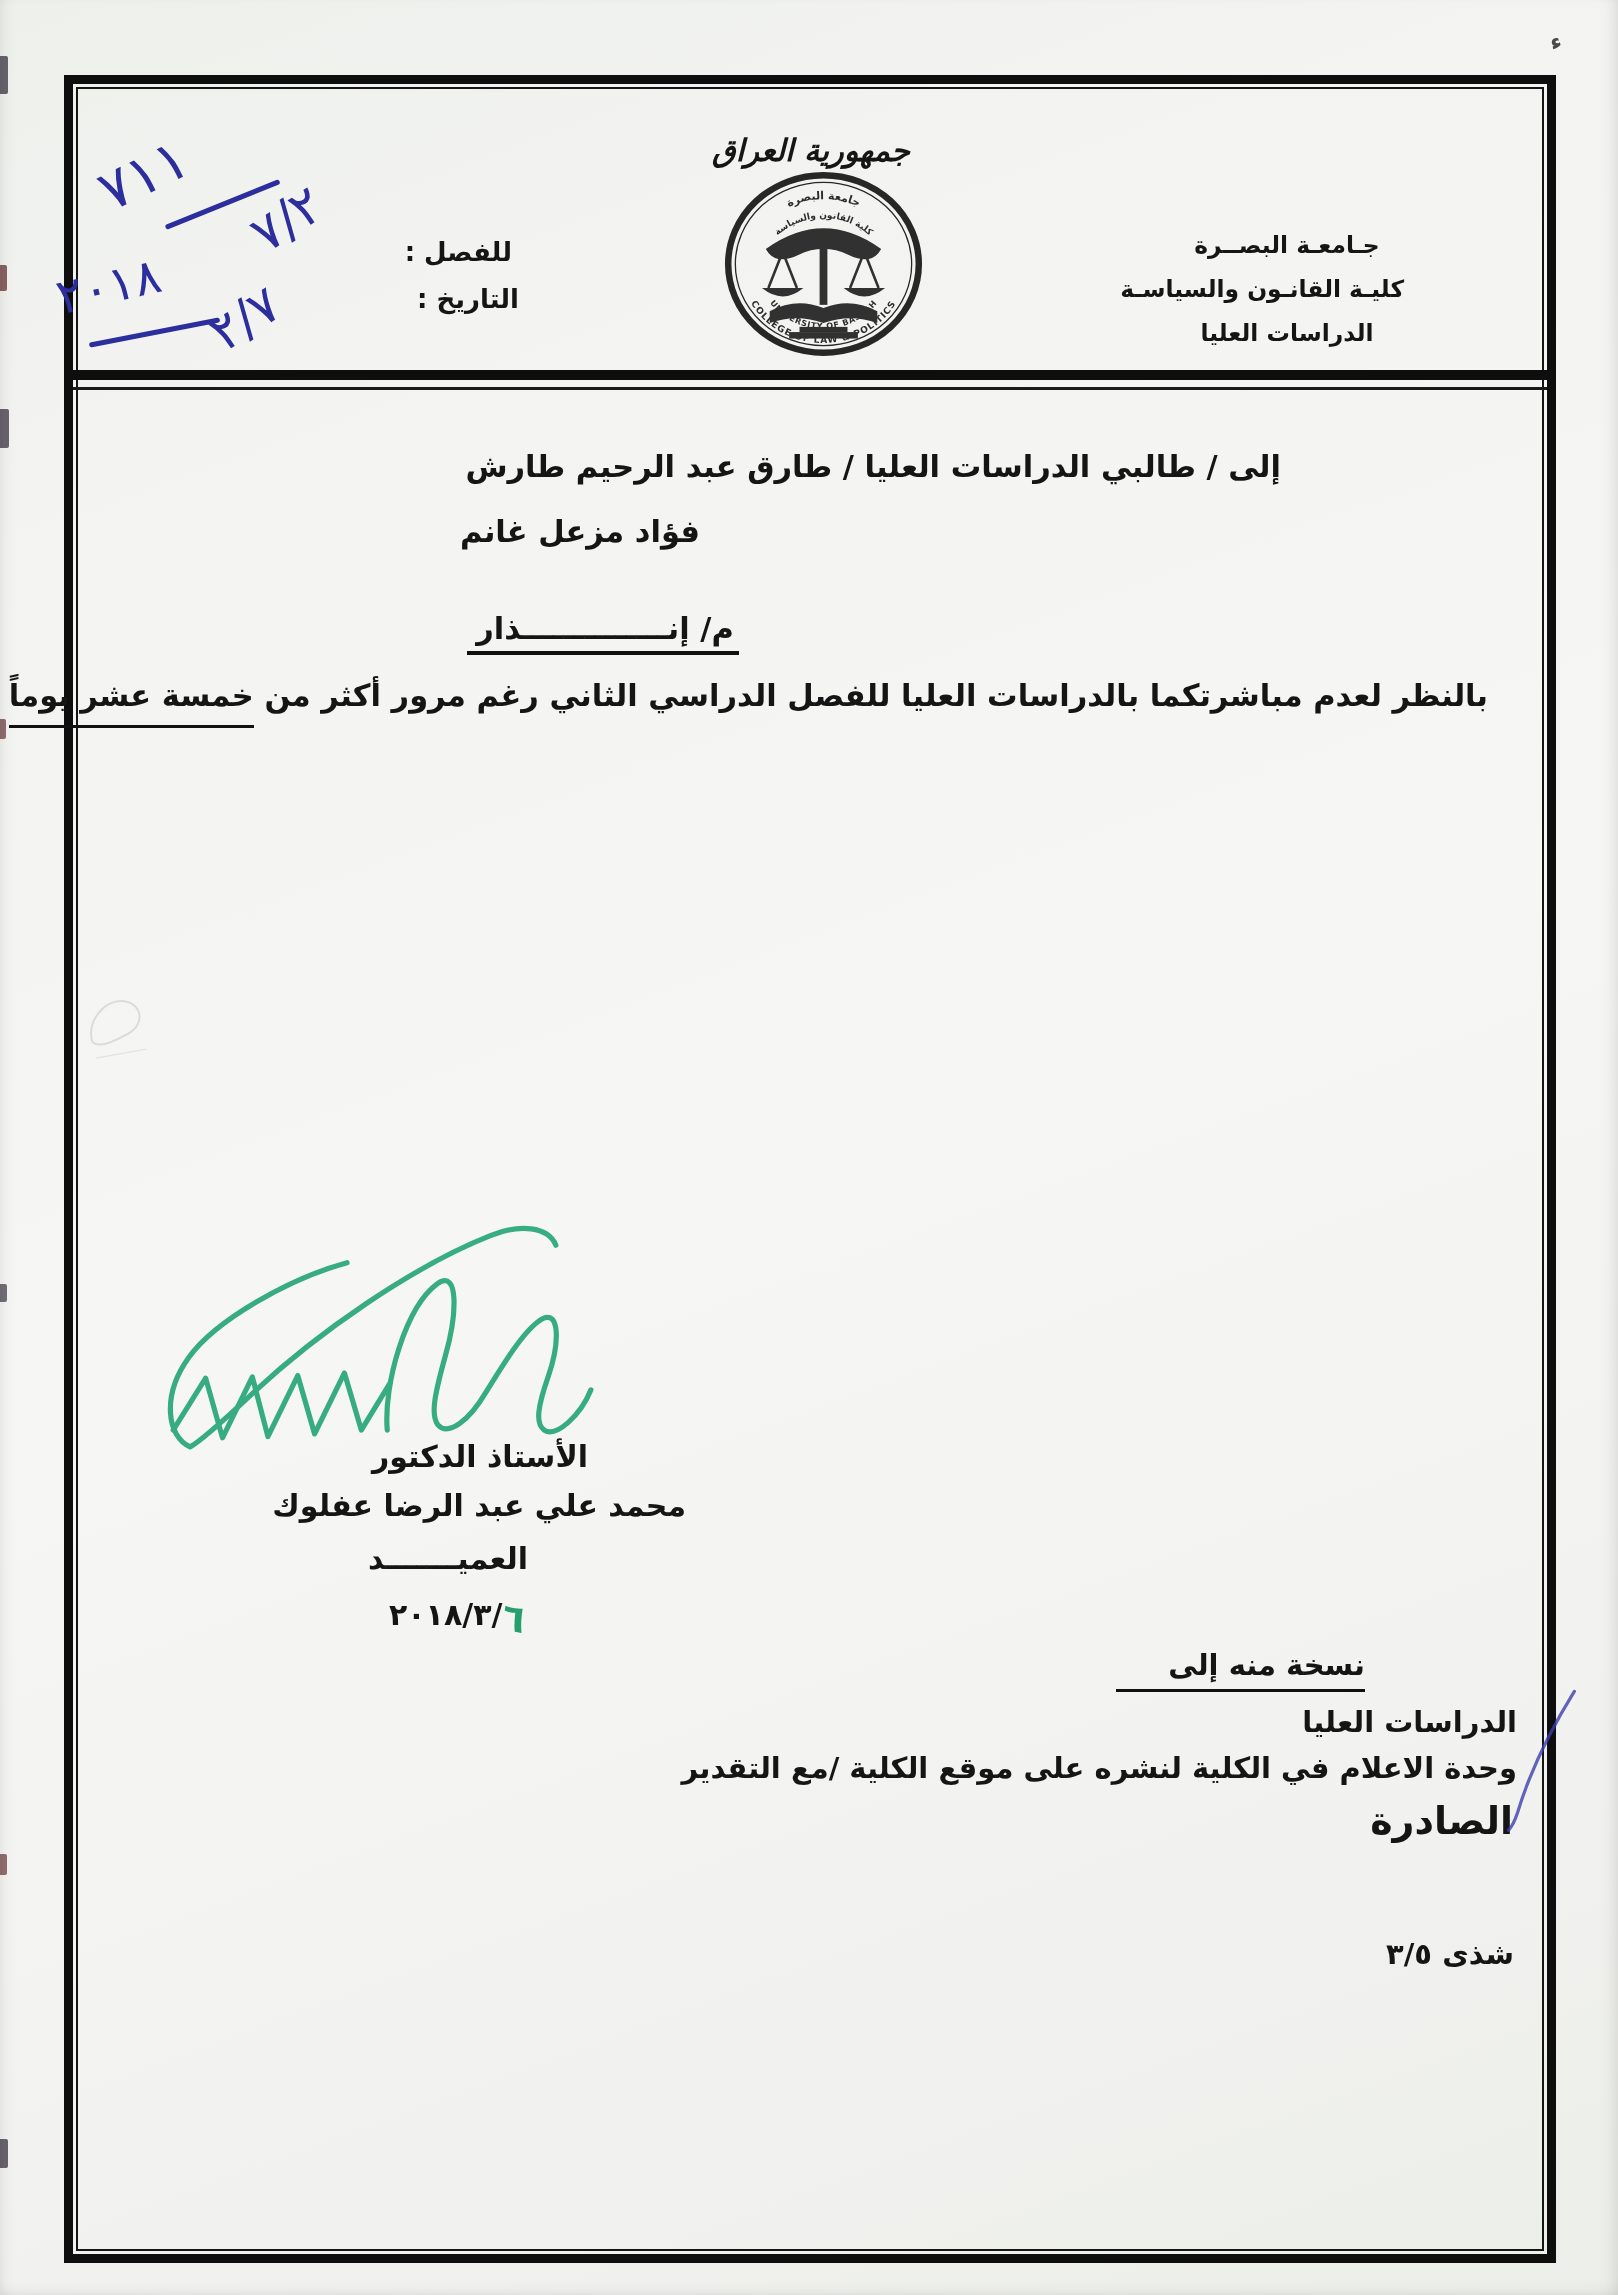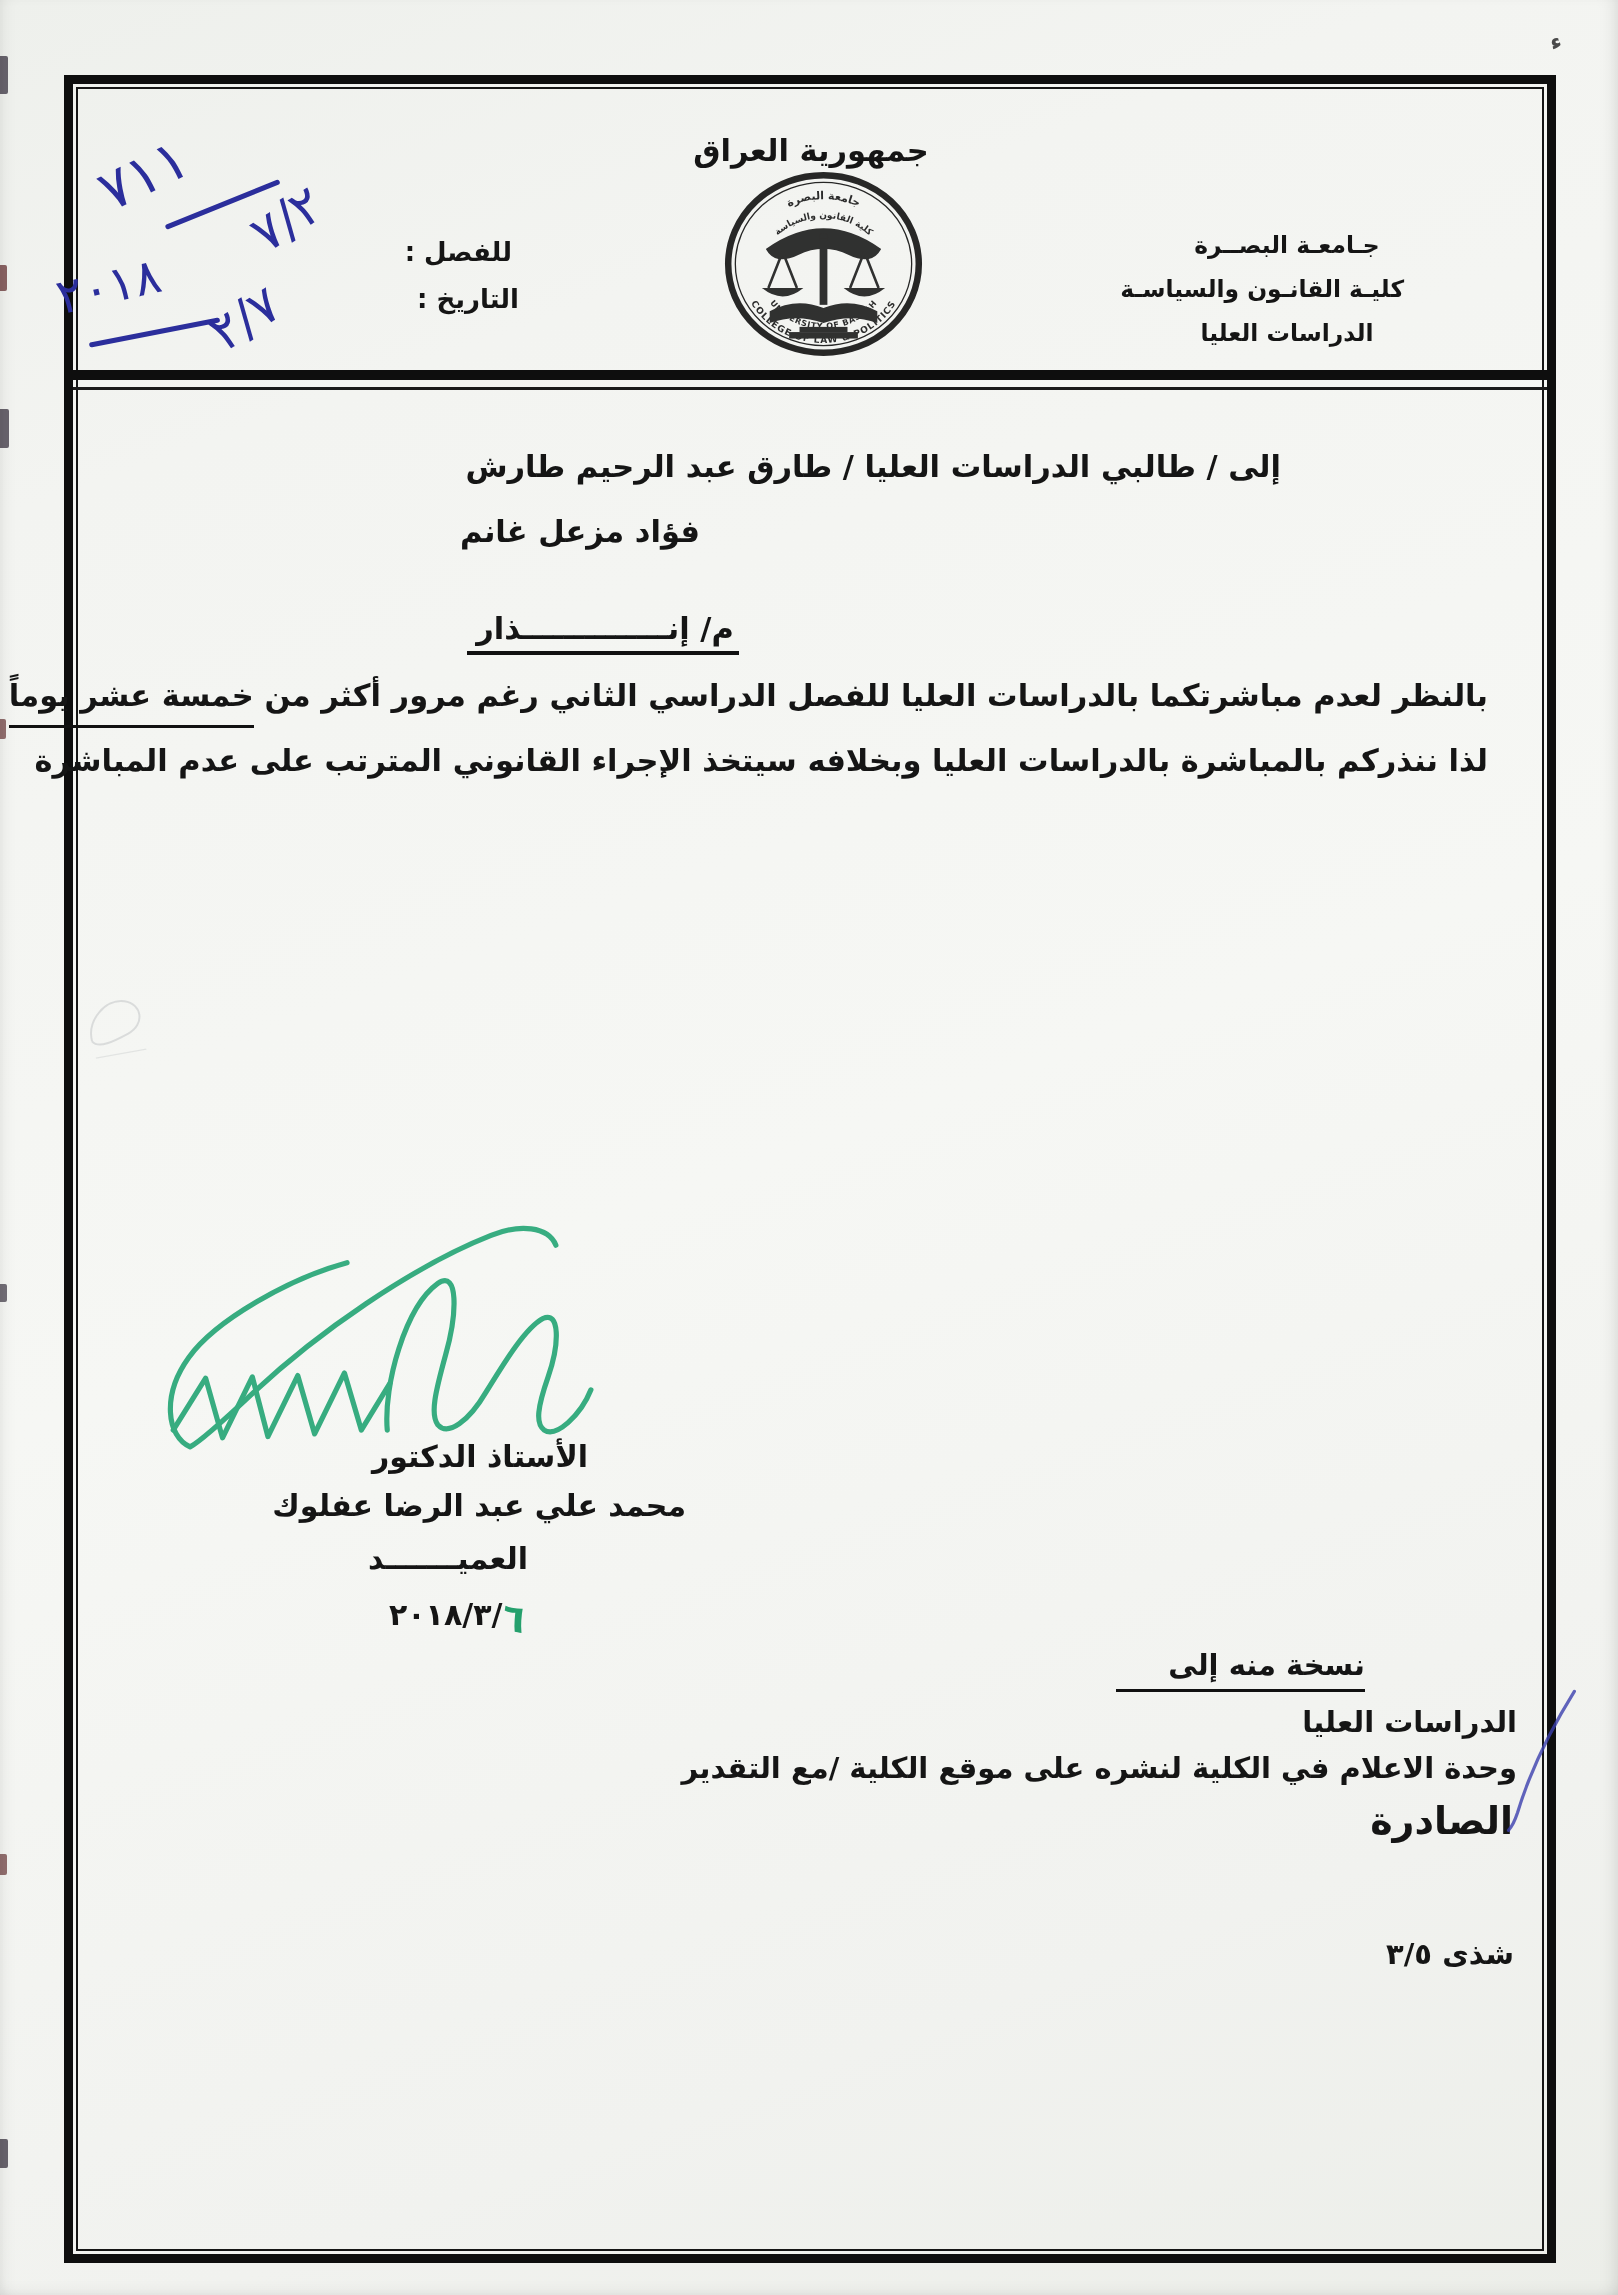--- a/index.html
+++ b/index.html
@@ -13,21 +13,21 @@
   }
   .page::after{
     content:"";position:absolute;inset:0;pointer-events:none;
     box-shadow:inset -13px 0 19.5px -13px rgba(0,0,0,.14), inset 13px 0 17px -13px rgba(0,0,0,.10), inset 0 -10.4px 17px -11.7px rgba(0,0,0,.10);
   }
   .frame{position:absolute;left:64px;top:75px;width:1474px;height:2170px;border:9.7px solid #0e0e0e;}
   .frame-inner{position:absolute;inset:3.2px;border:2.6px solid #161616;}
   .divider-thick{position:absolute;left:73px;width:1474px;top:370px;height:9.7px;background:#0e0e0e;}
   .divider-thin{position:absolute;left:73px;width:1474px;top:387px;height:3.2px;background:#1a1a1a;}
   .txt{position:absolute;font-weight:bold;direction:rtl;white-space:nowrap;color:#151515;}
-  #title{left:613px;top:133px;width:396px;text-align:center;font-size:30.5px;}
+  #title{left:613px;top:133px;width:396px;text-align:center;font-size:30.5px;font-style:italic;}
   #letterhead{right:214px;top:223px;width:234px;text-align:center;font-size:23.4px;line-height:44px;}
   #num-label{right:1106px;top:237px;font-size:26px;}
   #date-label{right:1099px;top:284px;font-size:26px;}
   .hand{position:absolute;color:#2b2e9c;font-weight:normal;white-space:nowrap;font-family:"DejaVu Sans",sans-serif;}
   #hw-num{left:97px;top:141px;font-size:57px;transform:rotate(-26deg);}
   #hw-num-slash{left:161px;top:202px;width:123px;height:4.5px;background:#2b2e9c;transform:rotate(-22deg);border-radius:2.6px;position:absolute;}
   #hw-num2{left:250px;top:189px;font-size:52px;transform:rotate(-33deg);direction:ltr;}
   #hw-year{left:56px;top:258px;font-size:49px;transform:rotate(-13deg);}
   #hw-date-slash{left:88px;top:330px;width:133px;height:4.5px;background:#2b2e9c;transform:rotate(-11deg);border-radius:2.6px;position:absolute;}
   #hw-date2{left:209px;top:289px;font-size:51px;transform:rotate(-33deg);direction:ltr;}
@@ -126,21 +126,20 @@
       </g>
     </g>
   </svg>
 
   <div id="addressee1" class="txt">إلى / طالبي الدراسات العليا / طارق عبد الرحيم طارش</div>
   <div id="addressee2" class="txt">فؤاد مزعل غانم</div>
   <div id="subject" class="txt">م/ إنــــــــــــــذار</div>
 
   <div id="body" class="txt">
     <div><span>بالنظر لعدم مباشرتكما بالدراسات العليا للفصل الدراسي الثاني رغم مرور أكثر من </span><span class="u">خمسة عشر يوماً</span></div>
-    <div>لذا ننذركم بالمباشرة بالدراسات العليا وبخلافه سيتخذ الإجراء القانوني المترتب على عدم المباشرة</div>
   </div>
 
   <svg style="left:133px;top:1216px;" width="467" height="240" viewBox="0 0 720 370">
     <g fill="none" stroke="#2da97a" stroke-width="8" stroke-linecap="round" stroke-linejoin="round" opacity=".95">
       <path d="M652,45 C640,16 596,12 552,30 C430,78 282,182 186,272 C138,317 104,348 88,356 C52,340 44,276 86,218 C128,160 242,96 330,72"></path>
       <path d="M62,330 L112,250 L138,342 L184,248 L208,340 L254,246 L280,336 L326,242 L352,330 L396,258"></path>
       <path d="M392,330 C386,260 420,140 470,104 C502,82 500,150 482,214 C466,272 458,306 470,322 C486,340 518,316 544,272 C576,220 606,172 632,158 C658,146 658,196 640,248 C624,294 620,320 634,330 C652,342 690,308 706,268"></path>
     </g>
   </svg>
 

